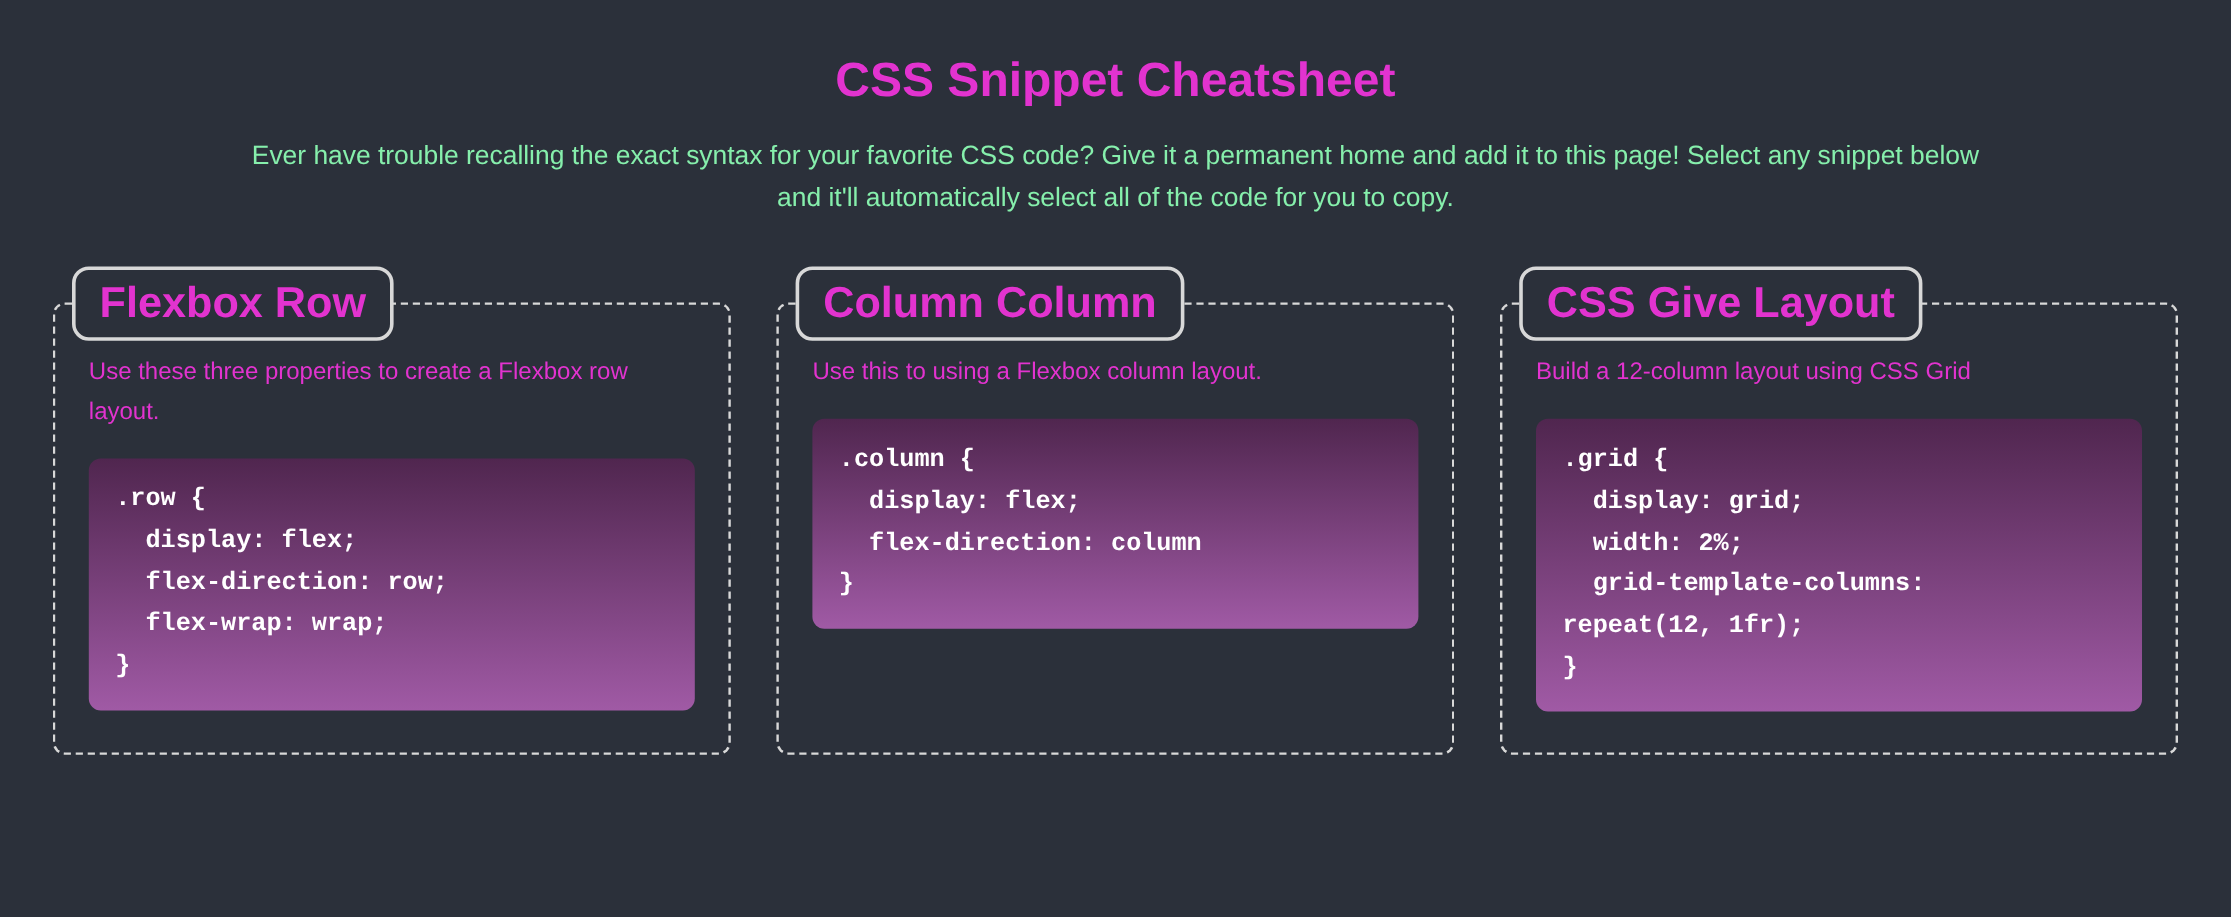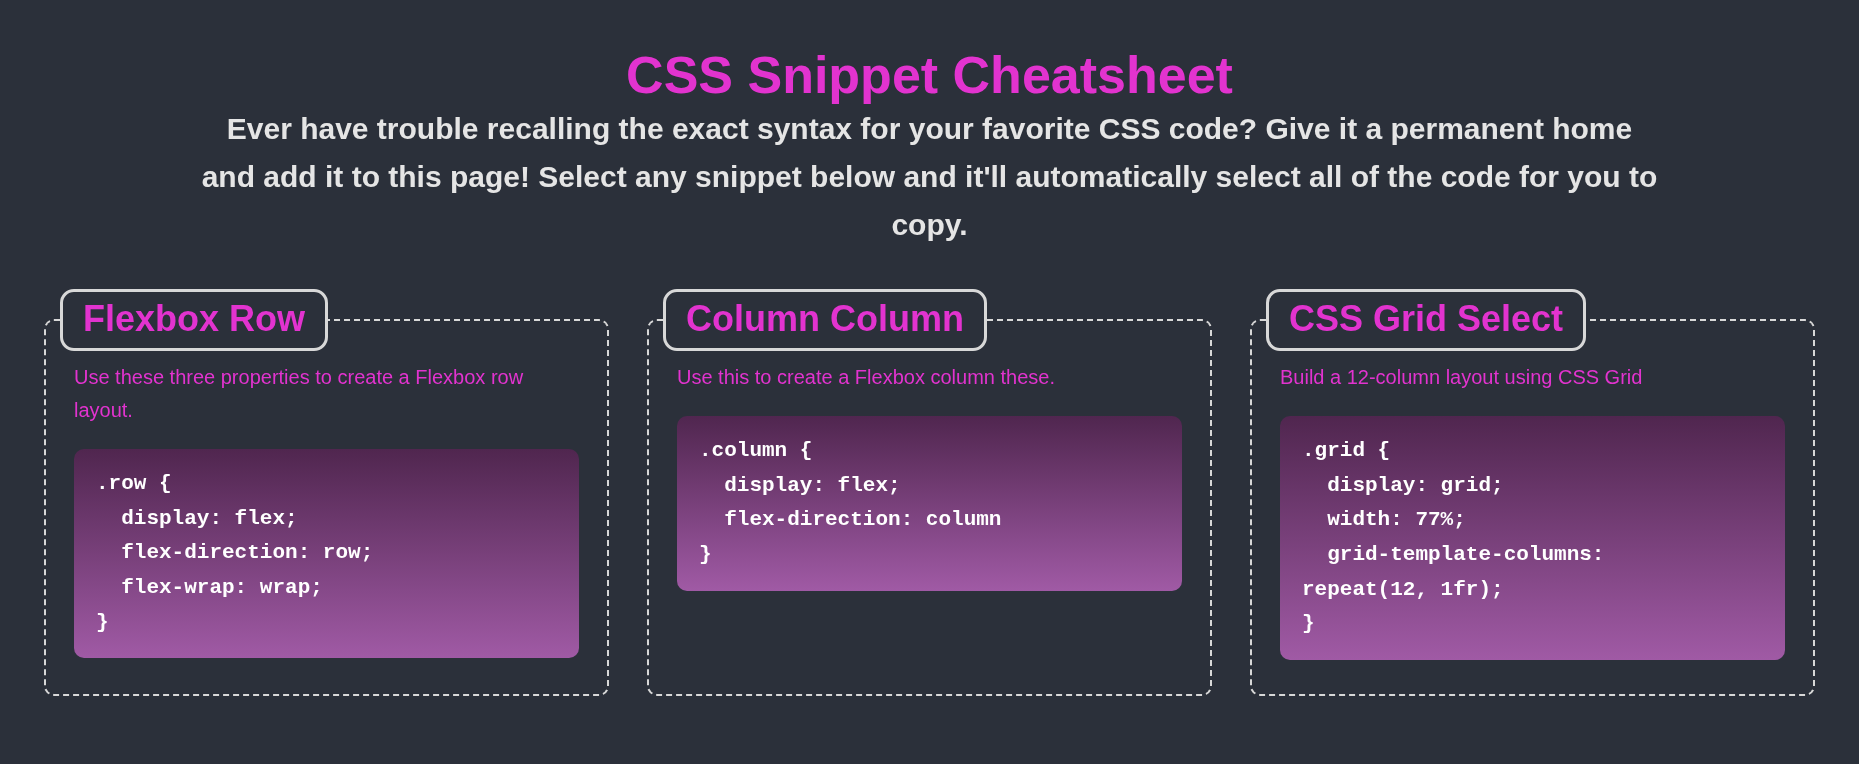--- a/index.html
+++ b/index.html
@@ -14,28 +14,29 @@
     width: 1859px;
     height: 764px;
     overflow: hidden;
   }
   header {
     text-align: center;
     padding: 45px 200px 30px 200px;
   }
   .page-title {
     color: #e233cf;
-    font-size: 52px;
+    font-size: 40px;
     font-weight: 700;
+    margin-bottom: 22px;
   }
   .page-subtitle {
-    color: #e5e5e5;
-    font-size: 30px;
+    color: #86efac;
+    font-size: 22px;
     line-height: 1.6;
-    font-weight: 700;
+    font-weight: 400;
   }
   .cards-row {
     display: flex;
     justify-content: space-between;
     padding: 40px 44px 0 44px;
     gap: 38px;
   }
   .card {
     flex: 1;
     border: 2px dashed #d8d8d8;
@@ -91,31 +92,31 @@
     <p class="card-desc">Use these three properties to create a Flexbox row layout.</p>
     <pre class="code-block">.row {
   display: flex;
   flex-direction: row;
   flex-wrap: wrap;
 }</pre>
   </article>
 
   <article class="card">
     <h2 class="card-title">Column Column</h2>
-    <p class="card-desc">Use this to create a Flexbox column these.</p>
+    <p class="card-desc">Use this to using a Flexbox column layout.</p>
     <pre class="code-block">.column {
   display: flex;
   flex-direction: column
 }</pre>
   </article>
 
   <article class="card">
-    <h2 class="card-title">CSS Grid Select</h2>
+    <h2 class="card-title">CSS Give Layout</h2>
     <p class="card-desc">Build a 12-column layout using CSS Grid</p>
     <pre class="code-block">.grid {
   display: grid;
-  width: 77%;
+  width: 2%;
   grid-template-columns: 
 repeat(12, 1fr);
 }</pre>
   </article>
 
 </section>
 
 </body></html>

